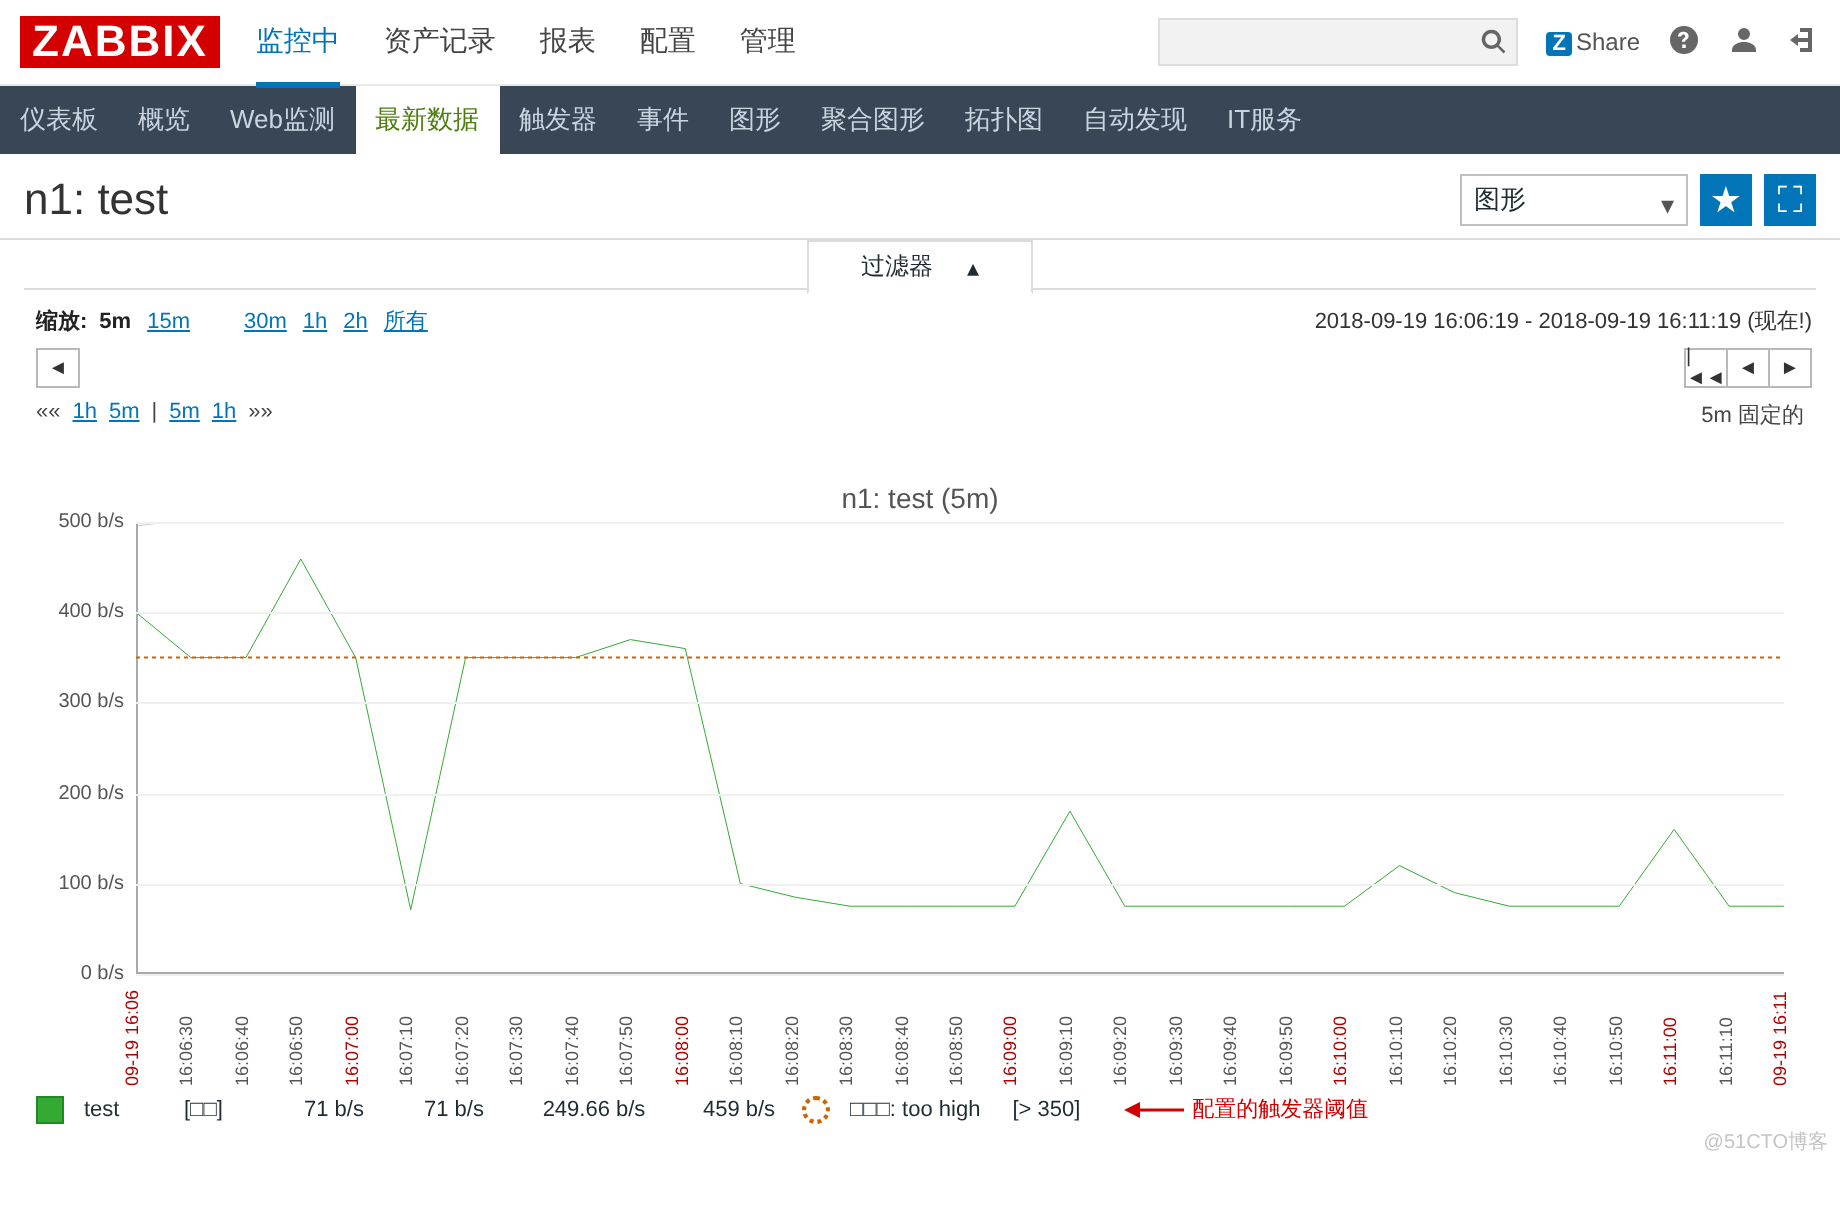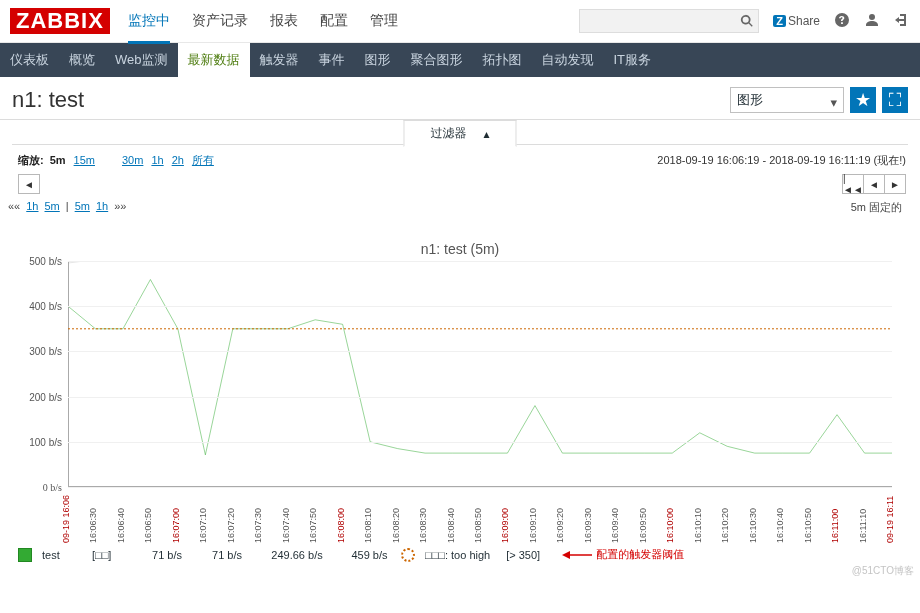--- a/index.html
+++ b/index.html
@@ -34,21 +34,21 @@
   
   .zoombar { display:flex; align-items:flex-start; padding:8px 14px 4px 18px; font-size:11px; color:#444; gap:6px;}
   .zoombar .lnk { color:#0275b8; text-decoration:underline; cursor:pointer; }
   .zoombar .bold { font-weight:bold; color:#222; text-decoration:none;}
   .zoombar .right { margin-left:auto; font-size:11px; color:#333;}
   .navbtns { display:flex; padding:2px 14px 4px 18px; align-items:center;}
   .navbtn { border:1px solid #b8b8b8; width:20px; height:18px; display:flex; align-items:center; justify-content:center; font-size:10px; cursor:pointer; color:#333;}
   .navbtns .spacer{flex:1;}
   .pager{display:flex; gap:0;}
   .pager .navbtn + .navbtn{border-left:none;}
-  .shiftrow { display:flex; padding:2px 18px 10px 8px; font-size:11px; color:#444; gap:5px;}
+  .shiftrow { display:flex; padding:2px 18px 10px 18px; font-size:11px; color:#444; gap:5px;}
   .shiftrow .lnk{color:#0275b8; text-decoration:underline; cursor:pointer;}
   .shiftrow .right{margin-left:auto;}
   
   .chartbox { margin:10px 18px 4px 18px; }
   .charttitle { text-align:center; font-size:14px; color:#555; padding:6px 0 4px 0;}
   .plot { position:relative; height:226px; margin-left:50px; margin-right:10px; background:#fff;}
   .yaxis { position:absolute; left:-50px; top:0; bottom:0; width:48px;}
   .ylab { position:absolute; right:4px; font-size:10px; color:#555; transform:translateY(-50%); white-space:nowrap;}
   .grid { position:absolute; left:0; right:0; height:1px; background:#f0f0f0;}
   .axisline{position:absolute;background:#aaa;}
@@ -149,21 +149,21 @@
   <span id="shiftleft"><span style="margin-right: 6px;">««</span><span class="lnk" style="margin-right: 6px;">1h</span><span class="lnk" style="margin-right: 6px;">5m</span><span style="margin-right: 6px;">|</span><span class="lnk" style="margin-right: 6px;">5m</span><span class="lnk" style="margin-right: 6px;">1h</span><span style="margin-right: 6px;">»»</span></span>
   <span class="right">5m  固定的</span>
 </div>
 
 <div class="chartbox">
   <div class="charttitle">n1: test (5m)</div>
   <div class="plot" id="plot">
     <div class="axisline y"></div>
     <div class="axisline x"></div>
     <div class="yaxis" id="yaxis">
-        <div class="ylab" style="top: 226px; font-family: Liberation Serif, serif;">0 b/s</div>
+        <div class="ylab" style="top: 226px;">0 b/s</div>
         <div class="ylab" style="top: 180.8px;">100 b/s</div>
         <div class="ylab" style="top: 135.6px;">200 b/s</div>
         <div class="ylab" style="top: 90.4px;">300 b/s</div>
         <div class="ylab" style="top: 45.2px;">400 b/s</div>
         <div class="ylab" style="top: 0px;">500 b/s</div>
       </div>
     <svg class="series" id="series" preserveAspectRatio="none" viewBox="0 0 100 226">
         <path d="M0.00 45.2 L3.33 67.8 L6.67 67.8 L10.00 18.5 L13.33 67.8 L16.67 193.9 L20.00 67.8 L23.33 67.8 L26.67 67.8 L30.00 58.8 L33.33 63.3 L36.67 180.8 L40.00 187.6 L43.33 192.1 L46.67 192.1 L50.00 192.1 L53.33 192.1 L56.67 144.6 L60.00 192.1 L63.33 192.1 L66.67 192.1 L70.00 192.1 L73.33 192.1 L76.67 171.8 L80.00 185.3 L83.33 192.1 L86.67 192.1 L90.00 192.1 L93.33 153.7 L96.67 192.1 L100.00 192.1 " fill="none" stroke="#33aa33" stroke-width="0.5" vector-effect="non-scaling-stroke"></path>
         <line x1="0" x2="100" y1="67.80000000000001" y2="67.80000000000001" stroke="#cc6600" stroke-width="1" stroke-dasharray="2,2" vector-effect="non-scaling-stroke"></line>
         <polyline points="0,2 2,0 0,0" fill="none" stroke="#aaa" stroke-width="0.3" vector-effect="non-scaling-stroke"></polyline>

